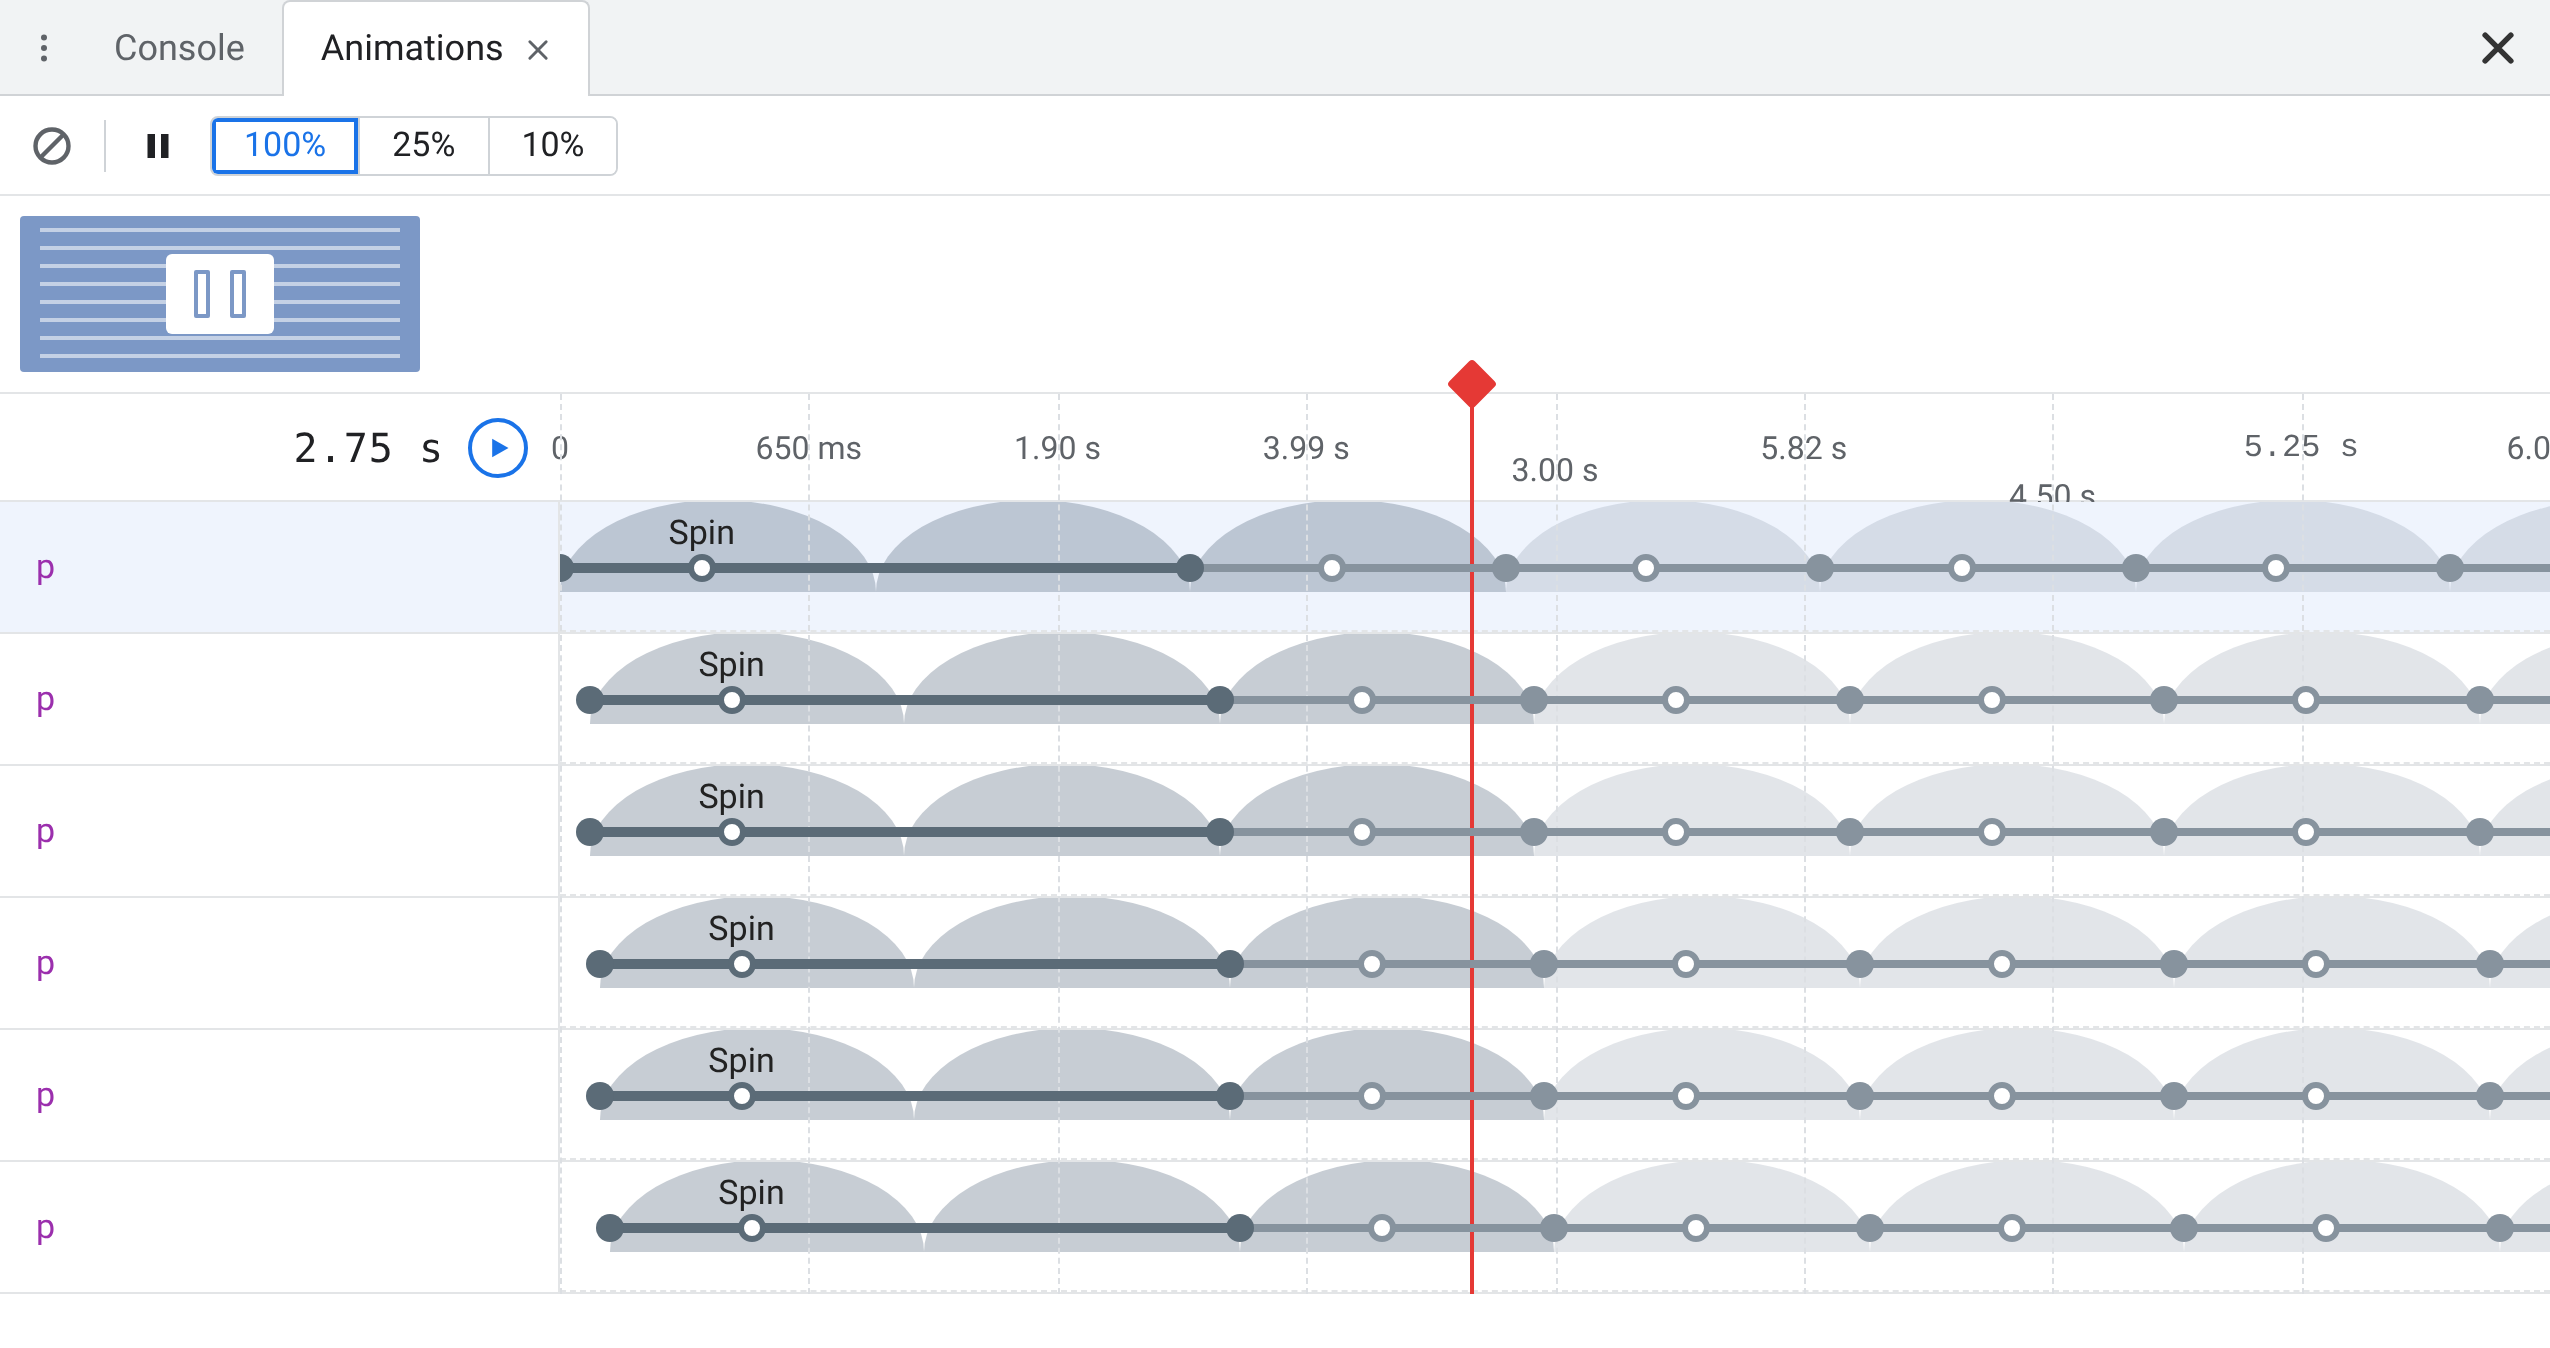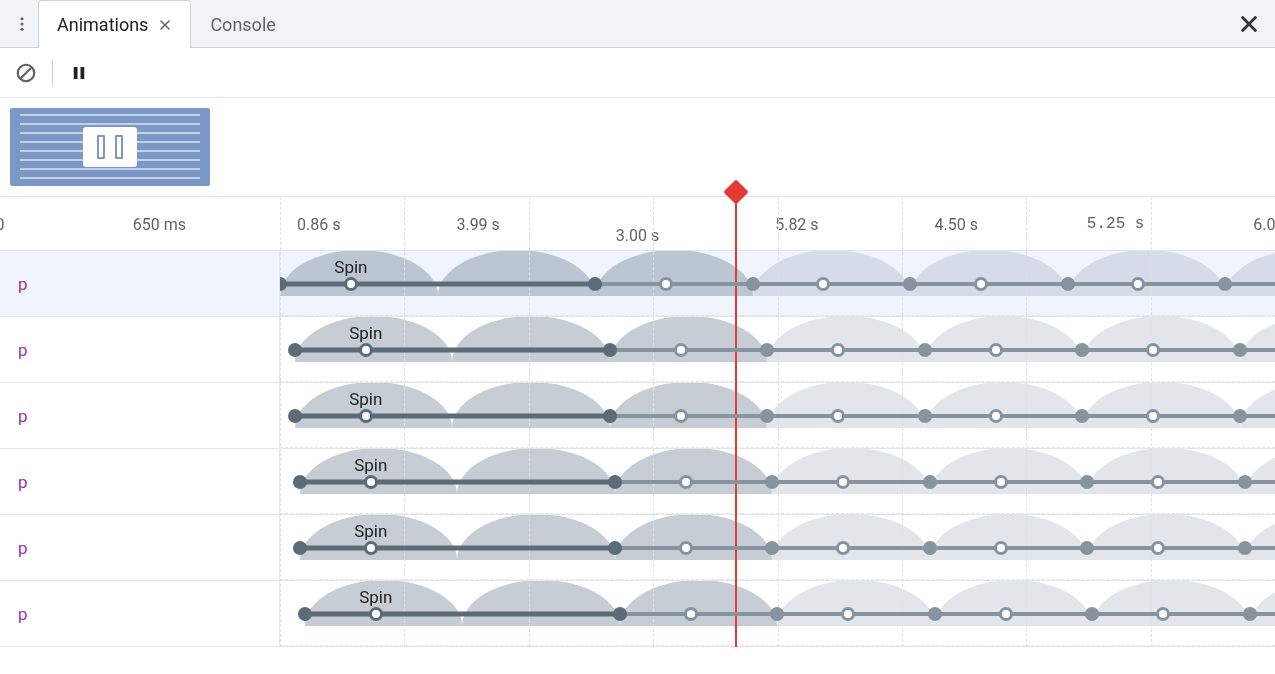--- a/index.html
+++ b/index.html
@@ -306,31 +306,31 @@
 <body>
 
 <div class="tabbar">
   <div class="more-icon">
     <svg width="18" height="18" viewBox="0 0 24 24">
         <circle cx="12" cy="5" r="2" fill="currentColor"></circle>
         <circle cx="12" cy="12" r="2" fill="currentColor"></circle>
         <circle cx="12" cy="19" r="2" fill="currentColor"></circle>
       </svg>
   </div>
+  <div class="tab">
+    <span>Console</span>
+  </div>
   <div class="tab active">
     <span>Animations</span>
     <span class="close">
       <svg width="14" height="14" viewBox="0 0 24 24">
           <path d="M5 5 L19 19 M19 5 L5 19" stroke="currentColor" stroke-width="2.5" stroke-linecap="round"></path>
         </svg>
     </span>
   </div>
-  <div class="tab">
-    <span>Console</span>
-  </div>
   <div class="spacer"></div>
   <div class="close-panel">
     <svg width="22" height="22" viewBox="0 0 24 24">
         <path d="M5 5 L19 19 M19 5 L5 19" stroke="currentColor" stroke-width="3" stroke-linecap="round"></path>
       </svg>
   </div>
 </div>
 
 <div class="controls">
   <div class="icon-btn">
@@ -339,42 +339,55 @@
         <line x1="6" y1="18" x2="18" y2="6" stroke="#5f6368" stroke-width="2.4"></line>
       </svg>
   </div>
   <div class="vsep"></div>
   <div class="icon-btn">
     <svg width="18" height="18" viewBox="0 0 24 24">
         <rect x="5" y="4" width="5" height="16" fill="#202124"></rect>
         <rect x="14" y="4" width="5" height="16" fill="#202124"></rect>
       </svg>
   </div>
+  <div class="speed-group">
+    <div class="speed-btn active">100%</div>
+    <div class="speed-btn">25%</div>
+    <div class="speed-btn">10%</div>
+  </div>
 </div>
 
 <div class="buffers">
   <div class="buffer-thumb buffer-lines">
     <div class="buffer-pause">
         <span></span>
         <span></span>
       </div>
   </div>
 </div>
 
 <div class="timeline">
 
   <div class="timeline-header">
+    <div class="node-col">
+      <span class="current-time">2.75 s</span>
+      <span class="play-circle">
+        <svg width="14" height="14" viewBox="0 0 24 24">
+            <path d="M7 4 L21 12 L7 20 Z"></path>
+          </svg>
+      </span>
+    </div>
     <div class="scale" id="scale">
         <span class="tick" style="left: 0%;">0</span>
         <span class="tick" style="left: 12.5%;">650 ms</span>
-        <span class="tick" style="left: 25%;">0.86 s</span>
+        <span class="tick" style="left: 25%;">1.90 s</span>
         <span class="tick" style="left: 37.5%;">3.99 s</span>
         <span class="tick" style="left: 50%; margin-top: 11px;">3.00 s</span>
         <span class="tick" style="left: 62.5%;">5.82 s</span>
-        <span class="tick" style="left: 75%;">4.50 s</span>
+        <span class="tick" style="left: 75%; margin-top: 24px;">4.50 s</span>
         <span class="tick" style="left: 87.5%; font-family: Liberation Mono, monospace;">5.25 s</span>
         <span class="tick" style="left: 100%;">6.00 s</span>
       </div>
   </div>
 
   <div class="gridlines" id="gridlines" style="top: 0px; height: 450px;">
       <div class="gridline" style="left: 0%;"></div>
       <div class="gridline" style="left: 12.5%;"></div>
       <div class="gridline" style="left: 25%;"></div>
       <div class="gridline" style="left: 37.5%;"></div>

